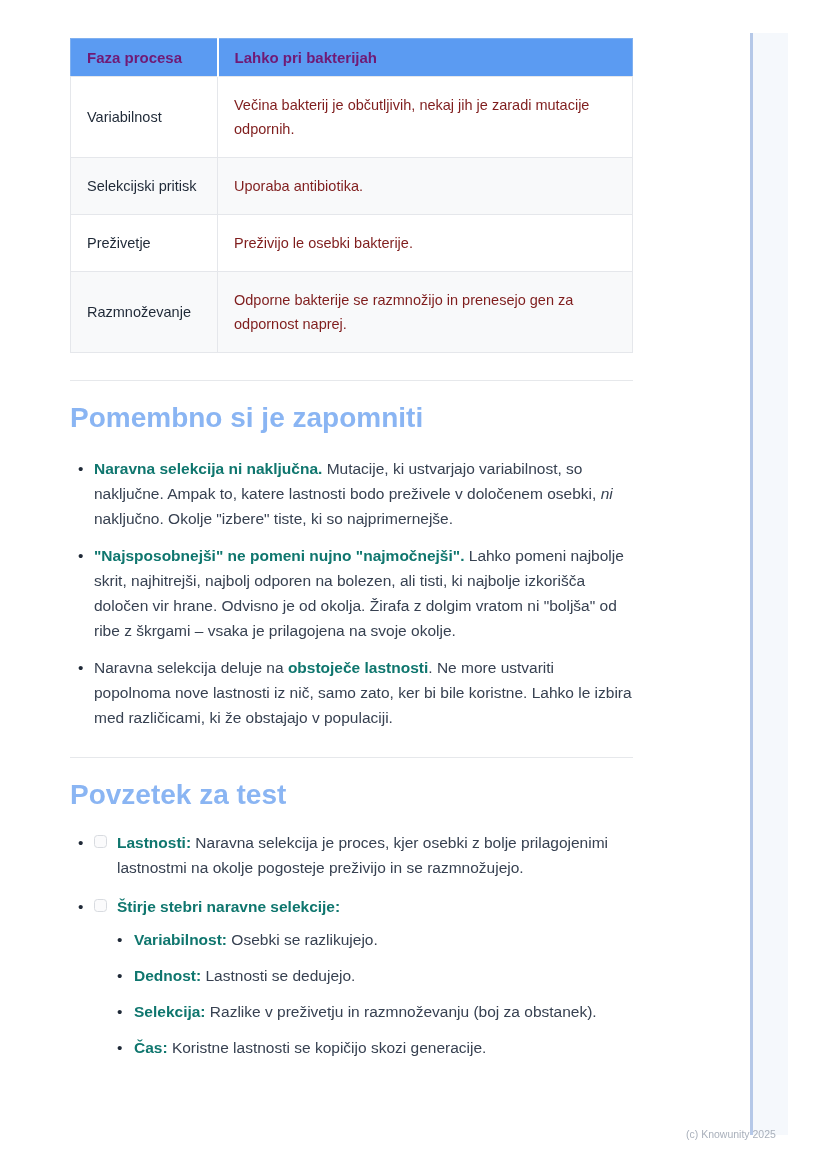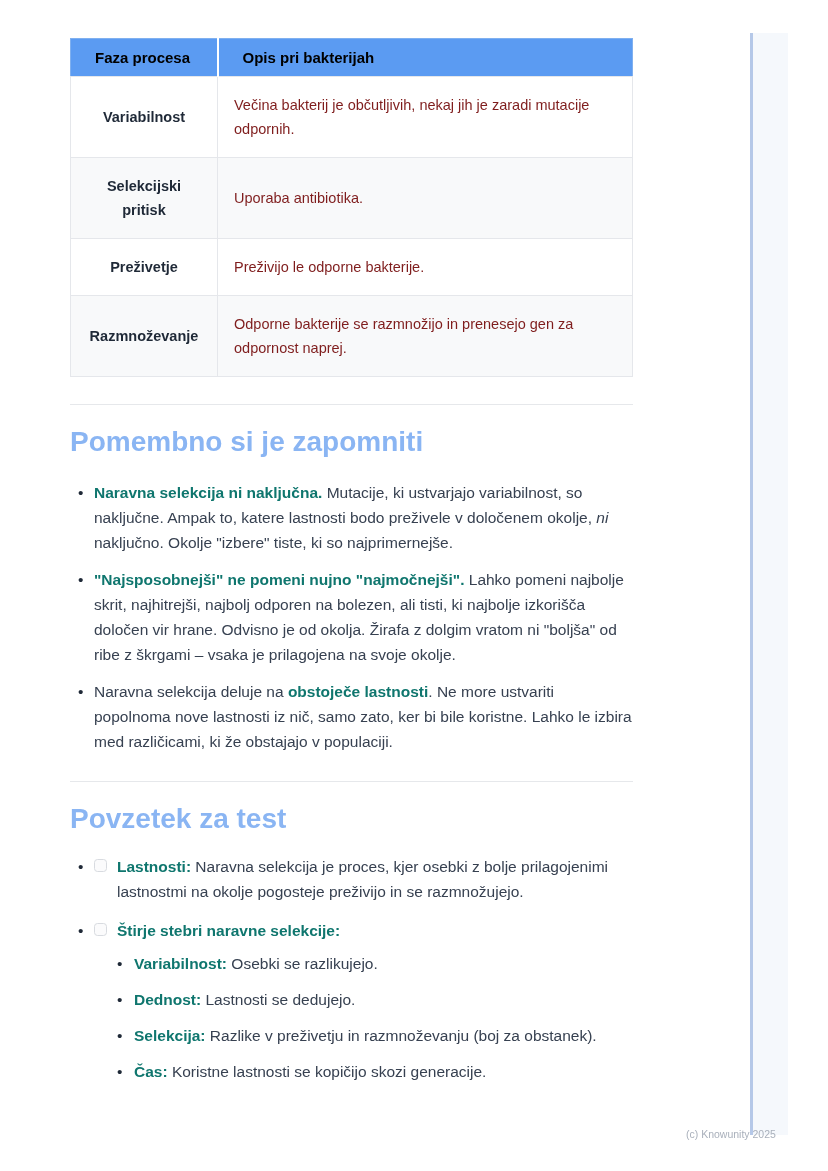--- a/index.html
+++ b/index.html
@@ -18,41 +18,40 @@
   }
 
   
   table.proc-table {
     width: 100%;
     border-collapse: collapse;
     font-size: 14.5px;
   }
   table.proc-table th {
     background: #5b9bf2;
-    color: #000000;
+    color: #701a75;
     font-weight: 700;
     font-size: 15px;
     text-align: left;
-    padding: 10px 24px;
+    padding: 10px 16px;
     border: 1px solid #7fb0f0;
     border-bottom: 1px solid #e5e7eb;
   }
   table.proc-table th:first-child { border-right: 2px solid #ffffff; }
   table.proc-table td {
     border: 1px solid #e5e7eb;
     padding: 16px;
     vertical-align: middle;
     line-height: 24px;
     color: #7f1d1d;
   }
   table.proc-table td.phase {
-    font-weight: 700;
+    font-weight: 400;
     color: #1f2937;
     width: 147px;
-    text-align: center;
   }
   table.proc-table tbody tr:nth-child(even) { background: #f8f9fa; }
   table.proc-table tbody tr:nth-child(odd) { background: #ffffff; }
 
   
   .divider {
     border: none;
     border-top: 1px solid #e6e8eb;
     margin-top: 27px;
   }
@@ -129,51 +128,51 @@
 </style>
 </head>
 <body>
 
 <div class="content">
 
   <table class="proc-table">
     <thead>
       <tr>
         <th>Faza procesa</th>
-        <th>Opis pri bakterijah</th>
+        <th>Lahko pri bakterijah</th>
       </tr>
     </thead>
     <tbody>
       <tr>
         <td class="phase">Variabilnost</td>
         <td>Večina bakterij je občutljivih, nekaj jih je zaradi mutacije odpornih.</td>
       </tr>
       <tr>
         <td class="phase">Selekcijski pritisk</td>
         <td>Uporaba antibiotika.</td>
       </tr>
       <tr>
         <td class="phase">Preživetje</td>
-        <td>Preživijo le odporne bakterije.</td>
+        <td>Preživijo le osebki bakterije.</td>
       </tr>
       <tr>
         <td class="phase">Razmnoževanje</td>
         <td>Odporne bakterije se razmnožijo in prenesejo gen za odpornost naprej.</td>
       </tr>
     </tbody>
   </table>
 
   <hr class="divider">
 
   <h2 class="section-title">Pomembno si je zapomniti</h2>
 
   <div class="bullets">
     <div class="bullet-item">
       <span class="bullet-marker">•</span>
-      <span class="bullet-text"><strong>Naravna selekcija ni naključna.</strong><span> Mutacije, ki ustvarjajo variabilnost, so naključne. Ampak to, katere lastnosti bodo preživele v določenem okolje, </span><em>ni</em><span> naključno. Okolje "izbere" tiste, ki so najprimernejše.</span></span>
+      <span class="bullet-text"><strong>Naravna selekcija ni naključna.</strong><span> Mutacije, ki ustvarjajo variabilnost, so naključne. Ampak to, katere lastnosti bodo preživele v določenem osebki, </span><em>ni</em><span> naključno. Okolje "izbere" tiste, ki so najprimernejše.</span></span>
     </div>
     <div class="bullet-item">
       <span class="bullet-marker">•</span>
       <span class="bullet-text"><strong>"Najsposobnejši" ne pomeni nujno "najmočnejši".</strong><span> Lahko pomeni najbolje skrit, najhitrejši, najbolj odporen na bolezen, ali tisti, ki najbolje izkorišča določen vir hrane. Odvisno je od okolja. Žirafa z dolgim vratom ni "boljša" od ribe z škrgami – vsaka je prilagojena na svoje okolje.</span></span>
     </div>
     <div class="bullet-item">
       <span class="bullet-marker">•</span>
       <span class="bullet-text"><span>Naravna selekcija deluje na </span><strong>obstoječe lastnosti</strong><span>. Ne more ustvariti popolnoma nove lastnosti iz nič, samo zato, ker bi bile koristne. Lahko le izbira med različicami, ki že obstajajo v populaciji.</span></span>
     </div>
   </div>

